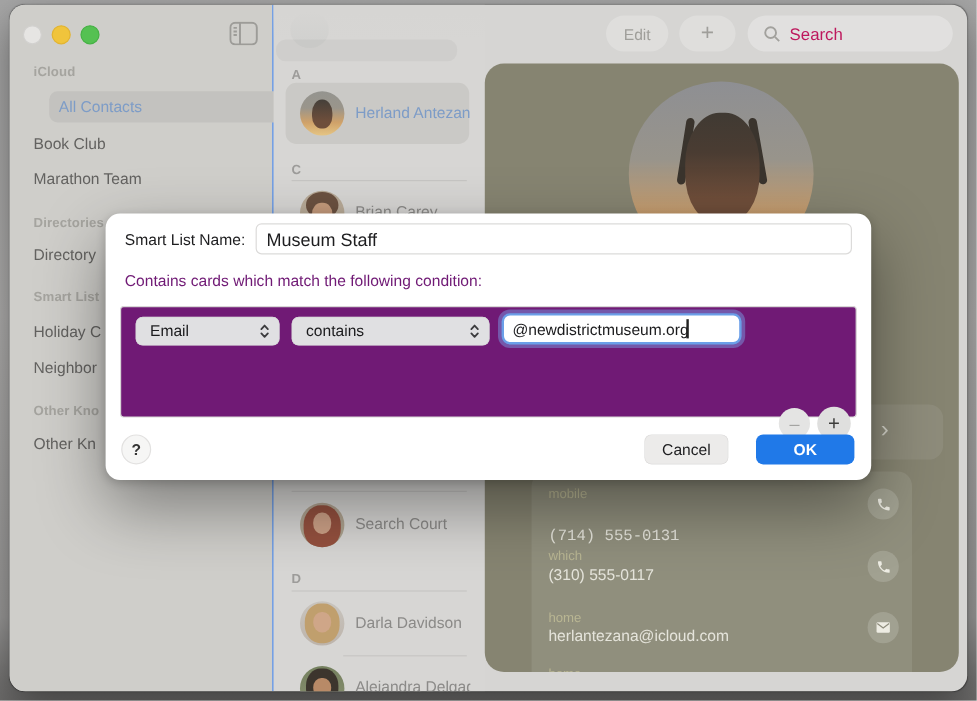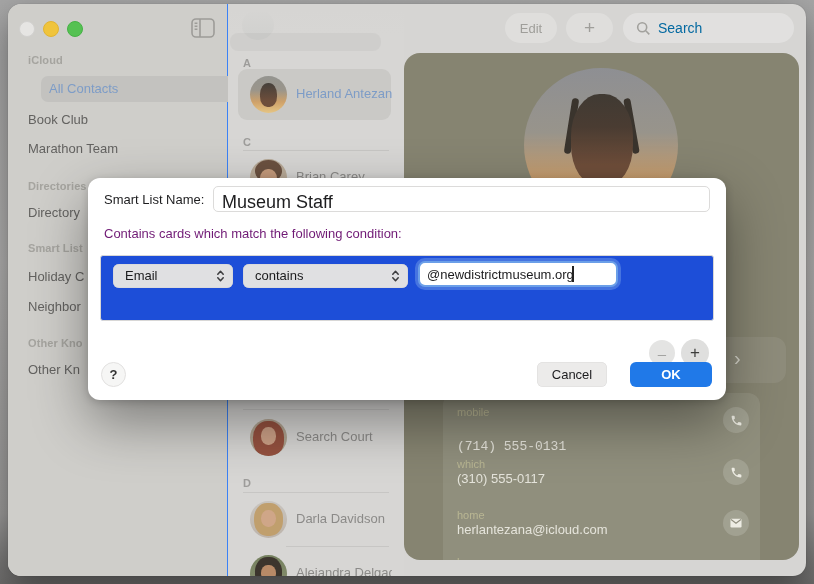--- a/index.html
+++ b/index.html
@@ -51,21 +51,21 @@
   .av-alejandra::after{content:"";position:absolute;left:31%;top:26%;width:38%;height:44%;border-radius:48%;background:#b88a67;}
   .list-fade{position:absolute;left:0;top:0;width:100%;height:30px;
              background:linear-gradient(180deg,#d6d5d3 20%,rgba(214,213,211,0));pointer-events:none;}
   
   .tb-btn{position:absolute;top:9px;height:30px;border-radius:15px;background:rgba(255,255,255,.22);
           color:#9f9e9a;font-size:13px;display:flex;align-items:center;justify-content:center;}
   .tb-edit{left:497px;width:52px;}
   .tb-add{left:558px;width:47px;font-size:19px;font-weight:400;}
   .tb-search{position:absolute;left:615px;top:9px;width:171px;height:30px;border-radius:15px;
              background:rgba(255,255,255,.28);display:flex;align-items:center;gap:7px;padding-left:13px;box-sizing:border-box;}
-  .tb-search .ph{font-size:14px;color:#0369a1;}
+  .tb-search .ph{font-size:14px;color:#be185d;}
   
   .panel{position:absolute;left:396px;top:49px;width:395px;height:507px;border-radius:16px;
          background:#868471;overflow:hidden;}
   .photo{position:absolute;left:120px;top:15px;width:154px;height:154px;border-radius:50%;overflow:hidden;
          background:linear-gradient(180deg,#8e8f93 0%,#98948b 42%,#c99e6d 72%,#e7c687 88%,#dcae6f 100%);}
   .photo .head{position:absolute;left:47px;top:26px;width:62px;height:92px;border-radius:46% 46% 44% 44%;
                background:linear-gradient(180deg,#403a33 0%,#4a3c32 36%,#6f4e3a 78%);}
   .photo .braid1,.photo .braid2{position:absolute;width:7px;height:56px;background:#3a342d;border-radius:4px;top:30px;}
   .photo .braid1{left:44px;transform:rotate(9deg);}
   .photo .braid2{left:104px;transform:rotate(-10deg);}
@@ -76,23 +76,23 @@
   .f-label{position:absolute;left:53px;font-size:11px;color:#b9b693;}
   .f-value{position:absolute;left:53px;font-size:13px;color:#e5e4db;}
   .f-icon{position:absolute;left:319px;width:26px;height:26px;border-radius:50%;background:rgba(255,255,255,.16);
           display:flex;align-items:center;justify-content:center;color:#edece3;}
   
   .dialog{position:absolute;left:88px;top:178px;width:638px;height:222px;border-radius:12px;background:#ffffff;
           box-shadow:0 22px 55px rgba(0,0,0,.40),0 2px 8px rgba(0,0,0,.18);}
   .dlg-name-label{position:absolute;left:16px;top:14px;font-size:13px;color:#1d1d1f;}
   .dlg-name-field{position:absolute;left:125px;top:8px;width:497px;height:26px;border-radius:5px;background:#fff;
                   border:1px solid #dcdbda;box-sizing:border-box;}
-  .dlg-name-field .val{position:absolute;left:8px;top:5px;font-size:18px;color:#1d1d1f;}
+  .dlg-name-field .val{position:absolute;left:8px;top:5px;font-size:15px;color:#1d1d1f;}
   .dlg-intro{position:absolute;left:16px;top:48px;font-size:13px;color:#701a75;}
-  .cond-box{position:absolute;left:12px;top:77px;width:614px;height:66px;background:#1d4ed8;
+  .cond-box{position:absolute;left:12px;top:77px;width:614px;height:93px;background:#701a75;
             border:1px solid #d8d7d6;border-radius:3px;box-sizing:border-box;}
   .popup{position:absolute;top:8px;height:24px;border-radius:6px;background:#e0e0e2;box-shadow:0 0 0 .5px #d3d3d5 inset;}
   .popup .lbl{position:absolute;left:12px;top:4px;font-size:13px;color:#1b1b1d;}
   .popup .chev{position:absolute;right:8px;top:5px;color:#3c3c3e;}
   .popup-field{left:12px;width:120px;}
   .popup-op{left:142px;width:165px;}
   .cond-input{position:absolute;left:317px;top:5px;width:200px;height:26px;border-radius:7px;background:#fff;
               border:2px solid #6b9fe8;box-shadow:0 0 0 3px rgba(122,165,235,.45);box-sizing:border-box;}
   .cond-input .val{position:absolute;left:7px;top:4px;font-size:13px;color:#1b1b1d;white-space:nowrap;}
   .caret{position:absolute;left:152px;top:3px;width:1.5px;height:16px;background:#222;}

